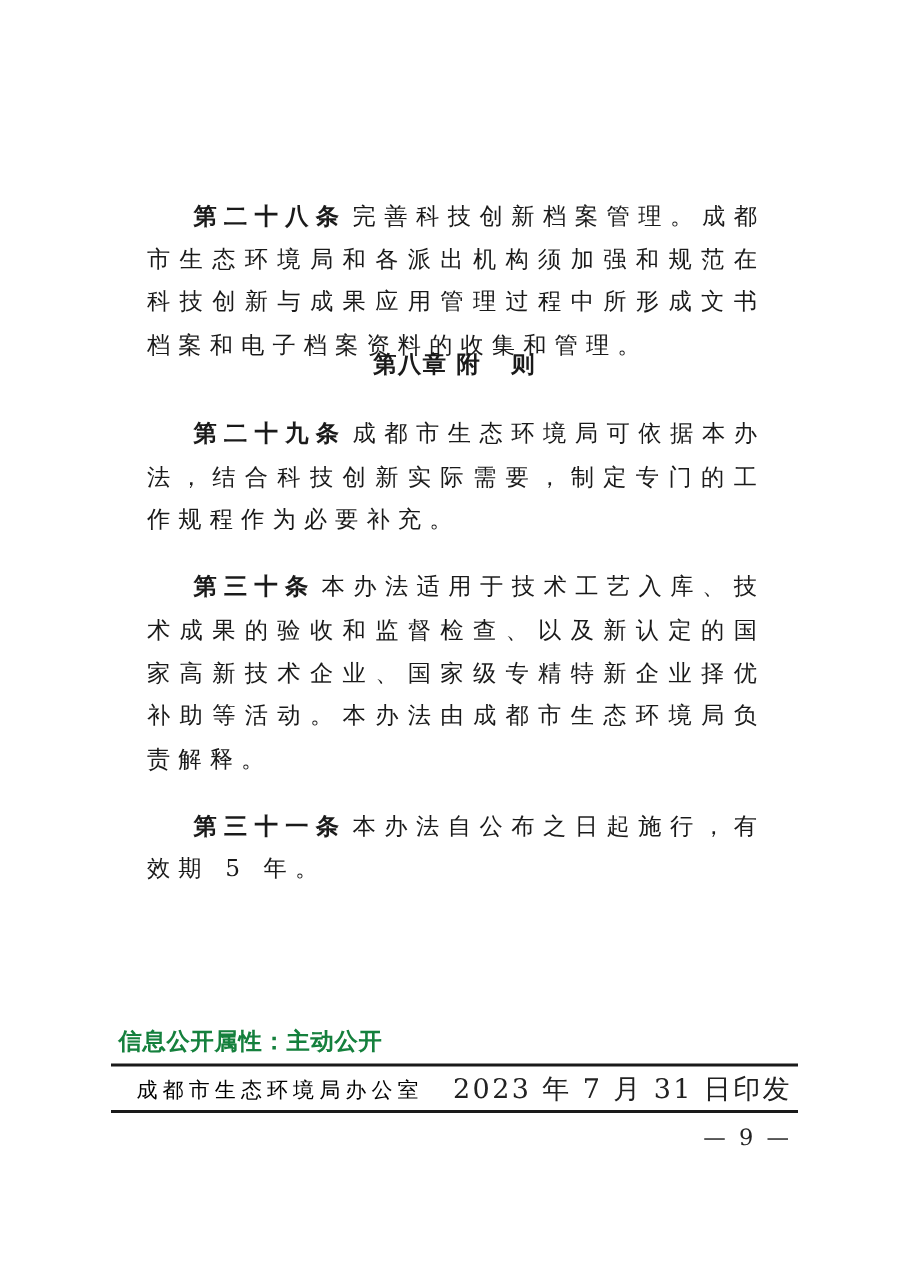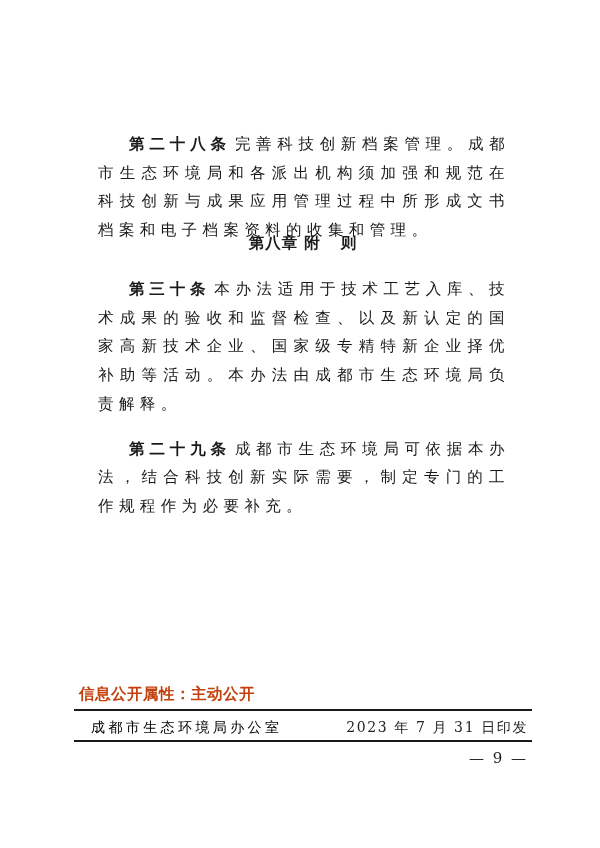--- a/index.html
+++ b/index.html
@@ -57,21 +57,21 @@
 
   .disclosure {
     position: absolute;
     left: 79px;
     top: 680px;
     font-family: "DejaVu Sans", "Liberation Sans", sans-serif;
     font-weight: bold;
     font-size: 15.5px;
     line-height: 28px;
     letter-spacing: 0.5px;
-    color: #c2410c;
+    color: #15803d;
   }
   .rule {
     position: absolute;
     left: 74px;
     width: 458px;
     background: #1a1a1a;
   }
   .rule.top { top: 709px; height: 1.6px; }
   .rule.bottom { top: 740px; height: 1.6px; }
   .issuer {
@@ -80,21 +80,21 @@
     top: 716px;
     font-size: 14px;
     line-height: 22px;
     letter-spacing: 3.4px;
     color: #000000;
   }
   .print-date {
     position: absolute;
     right: 72px;
     top: 716px;
-    font-size: 14px;
+    font-size: 18px;
     line-height: 22px;
     letter-spacing: 1.6px;
     color: #222;
     white-space: nowrap;
     margin-left: 44px;
   }
   .page-number {
     position: absolute;
     right: 72px;
     top: 747px;
@@ -112,22 +112,23 @@
 
   <div class="body-text" style="top:114px;">
     <p class="para"><span class="article-label">第二十八条</span><span>完善科技创新档案管理。成都市生态环境局和各派出机构须加强和规范在科技创新与成果应用管理过程中所形成文书档案和电子档案资料的收集和管理。</span></p>
   </div>
 
   <div class="chapter-heading" style="top:229px;">
     <span>第八章</span><span class="gap"></span><span>附</span><span class="gap2"></span><span>则</span>
   </div>
 
   <div class="body-text" style="top:259px;">
+    <p class="para"><span class="article-label">第二十九条</span><span>成都市生态环境局可依据本办法，结合科技创新实际需要，制定专门的工作规程作为必要补充。</span></p>
     <p class="para"><span class="article-label">第三十条</span><span>本办法适用于技术工艺入库、技术成果的验收和监督检查、以及新认定的国家高新技术企业、国家级专精特新企业择优补助等活动。本办法由成都市生态环境局负责解释。</span></p>
-    <p class="para"><span class="article-label">第二十九条</span><span>成都市生态环境局可依据本办法，结合科技创新实际需要，制定专门的工作规程作为必要补充。</span></p>
+    <p class="para"><span class="article-label">第三十一条</span><span>本办法自公布之日起施行，有效期 5 年。</span></p>
   </div>
 
   <div class="disclosure">
     <span>信息公开属性：</span><span>主动公开</span>
   </div>
   <div class="rule top"></div>
   <div class="issuer">成都市生态环境局办公室</div>
   <div class="print-date">2023 年 7 月 31 日印发</div>
   <div class="rule bottom"></div>
   <div class="page-number">— 9 —</div>

